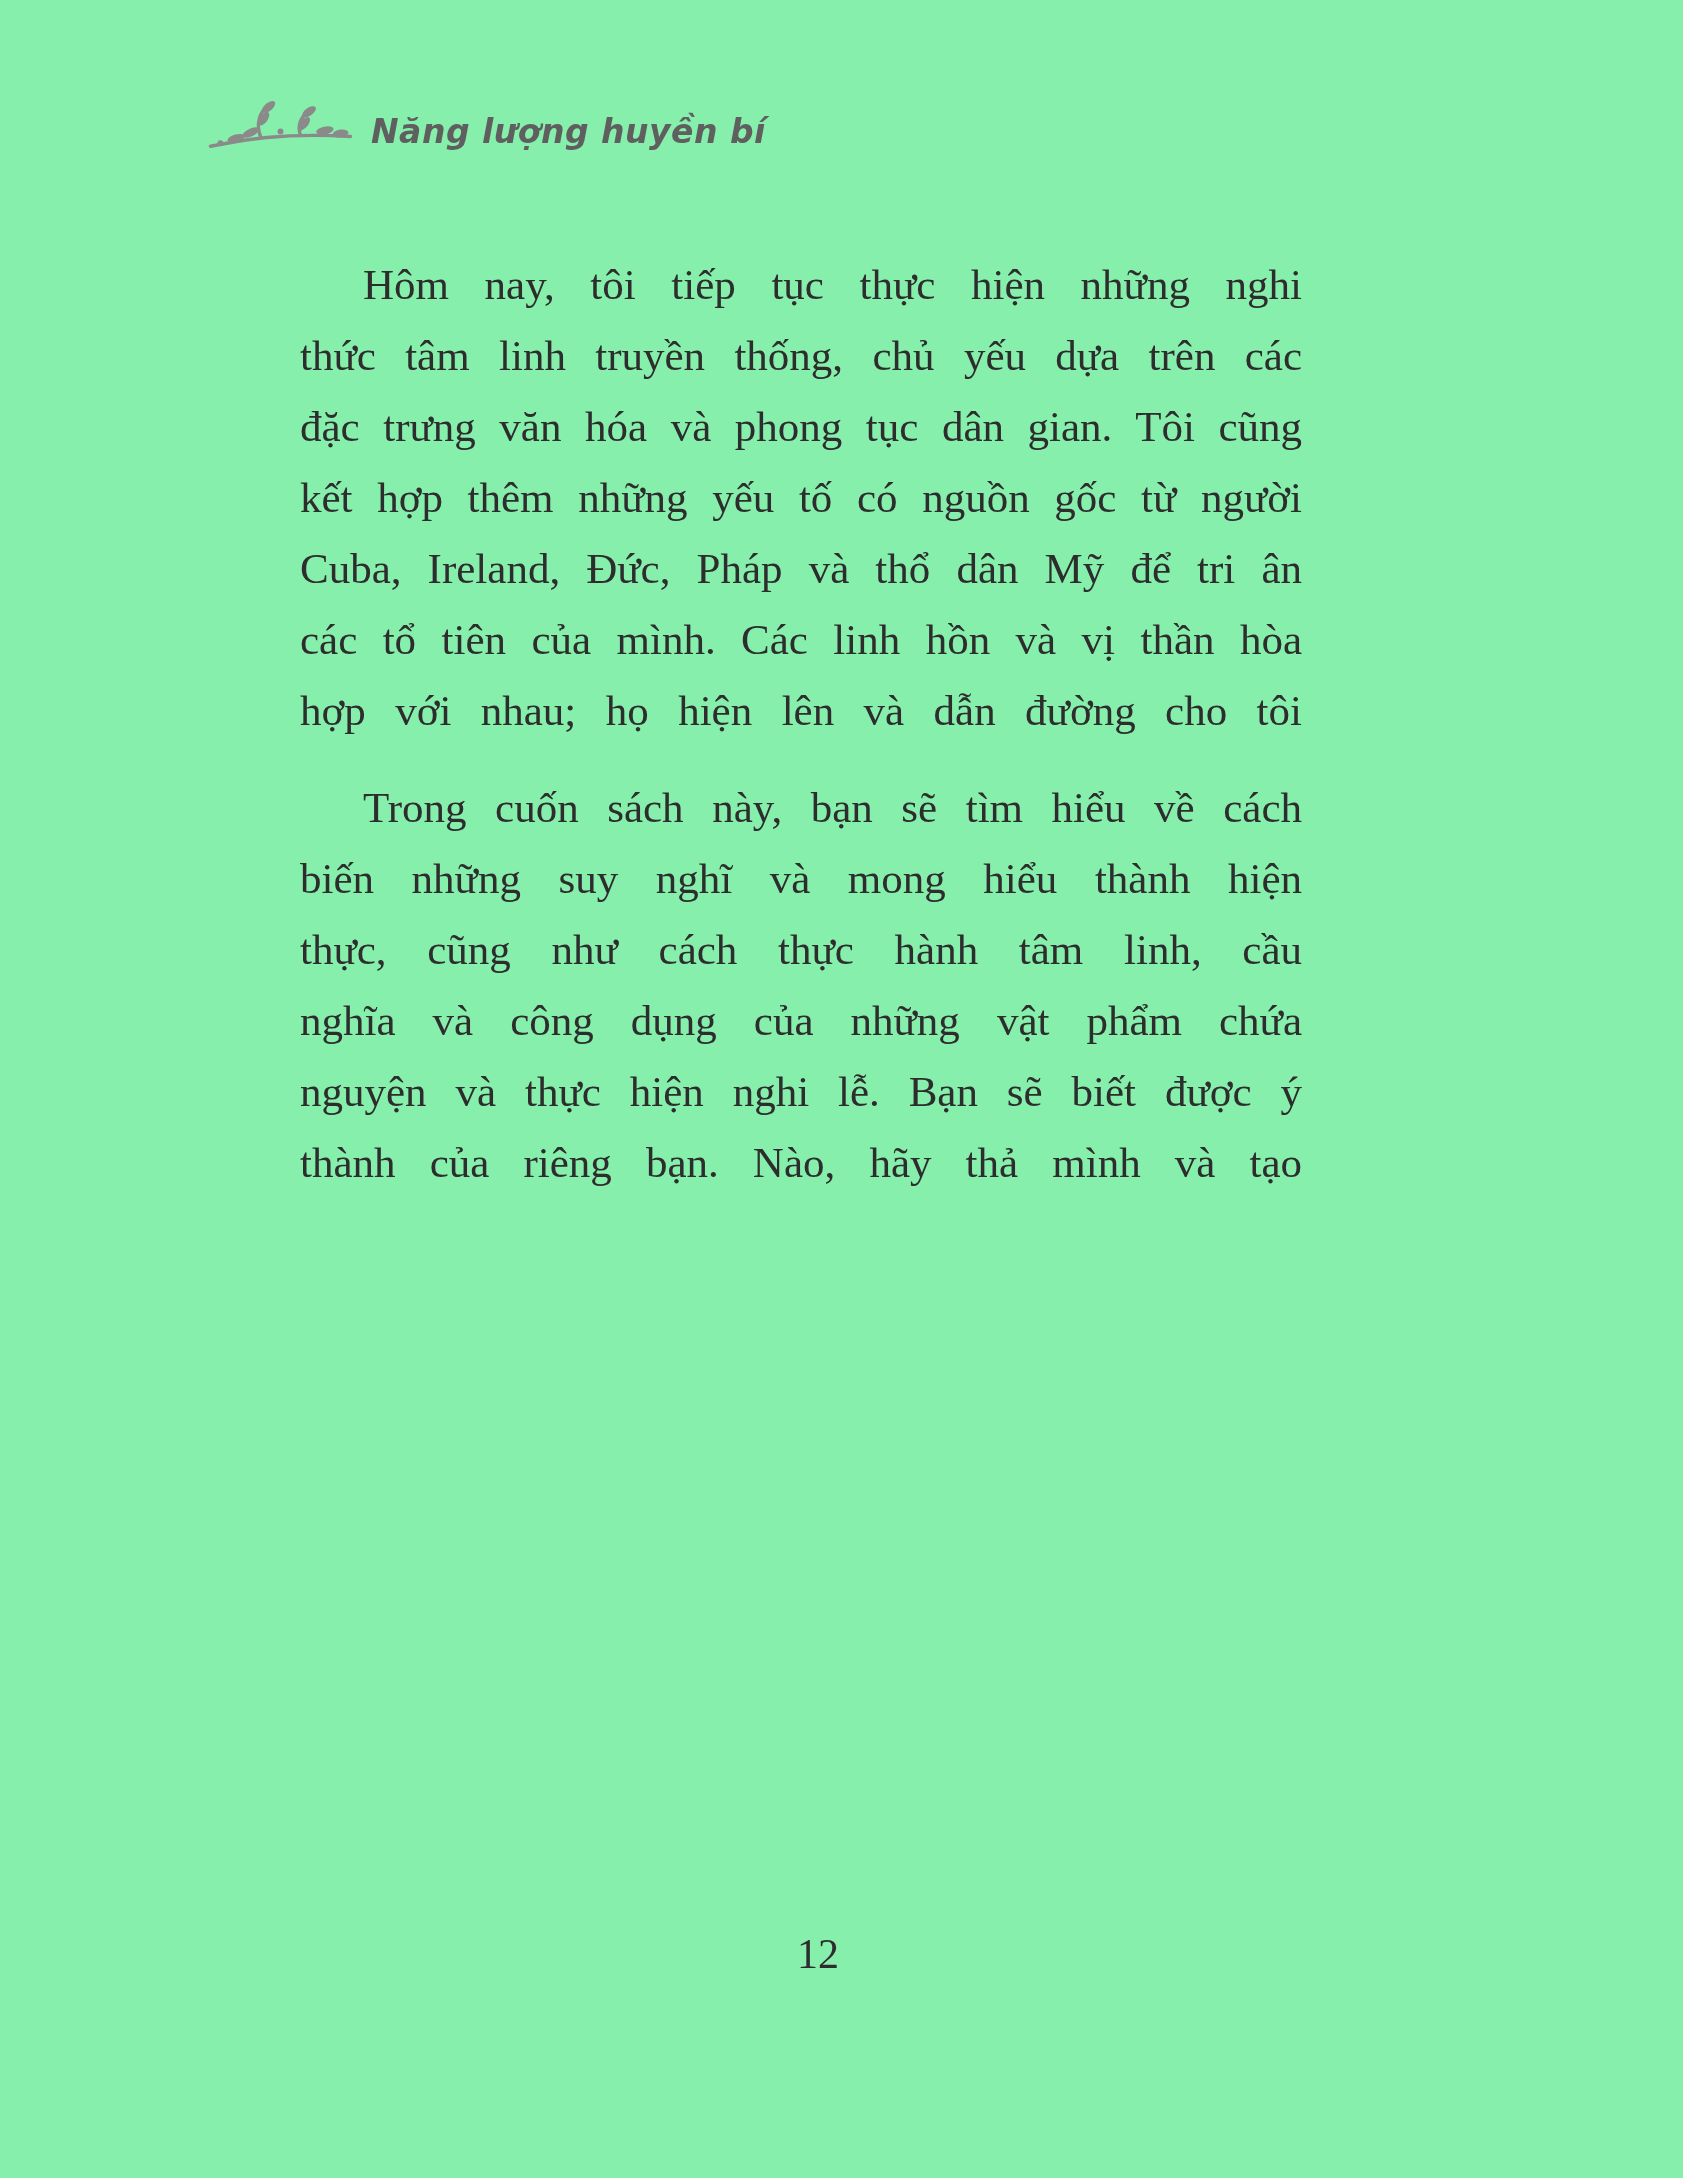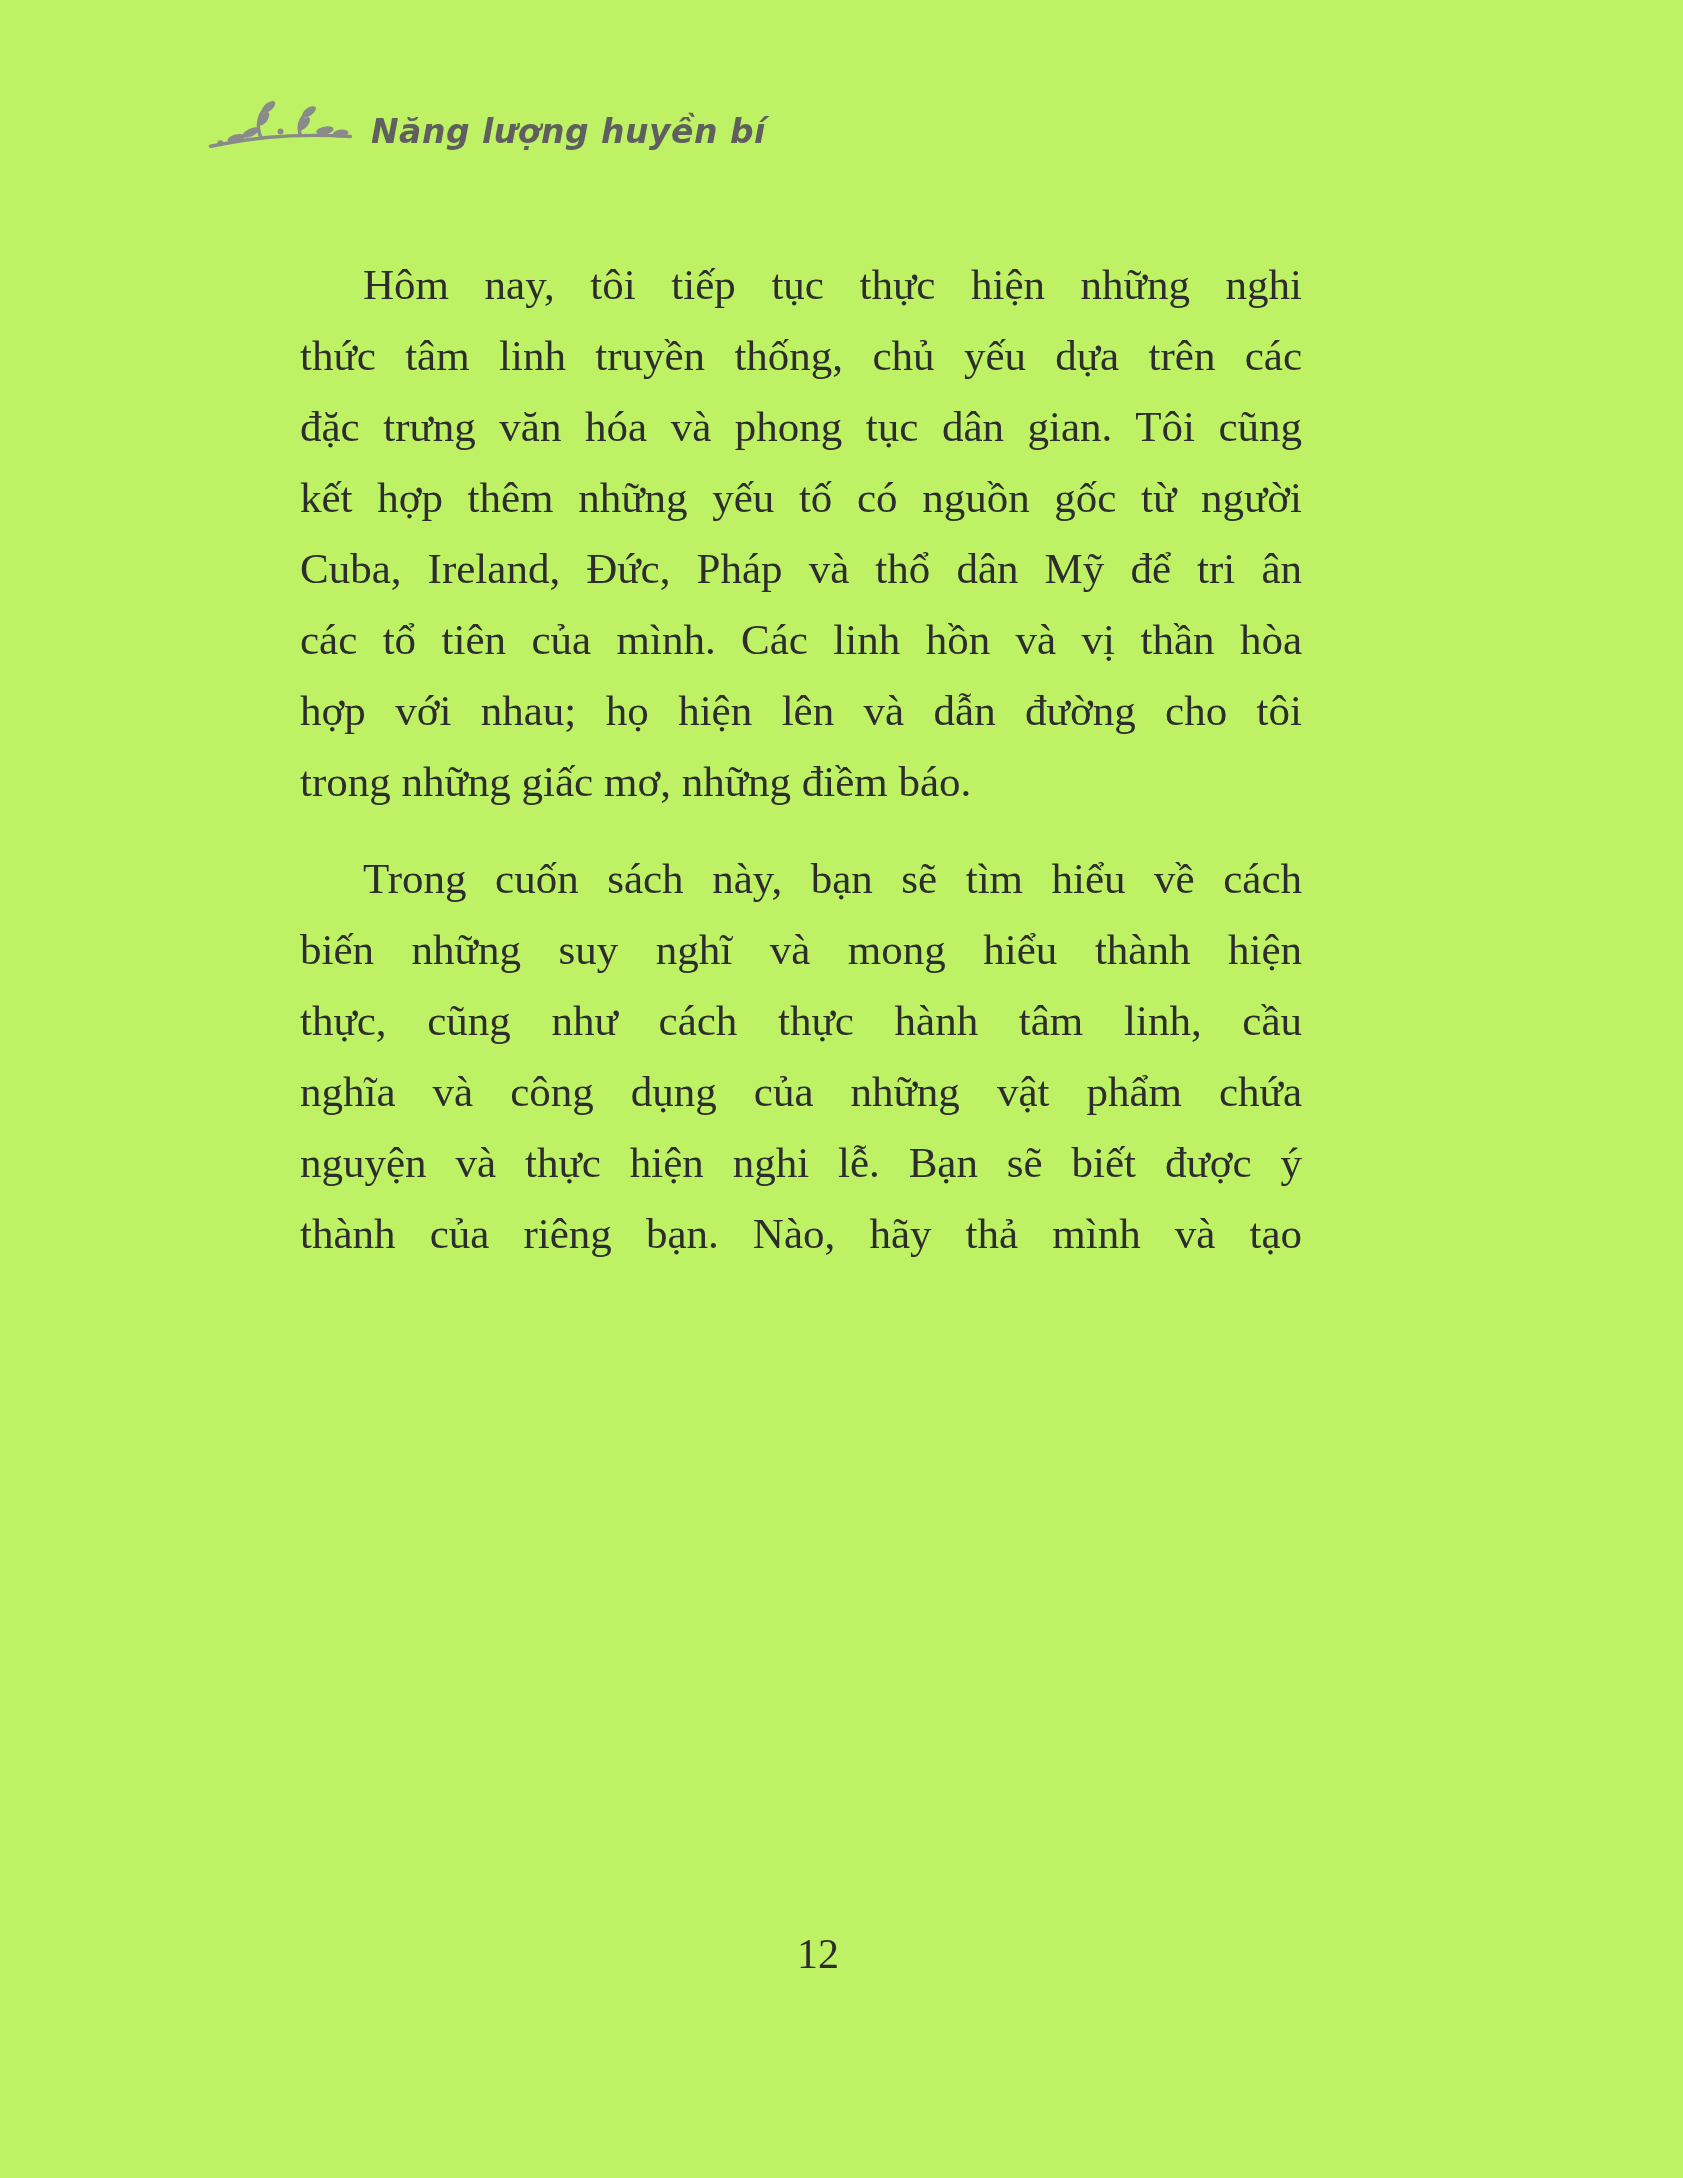--- a/index.html
+++ b/index.html
@@ -4,21 +4,21 @@
 <style>
   html, body {
     margin: 0;
     padding: 0;
     background: #ffffff;
   }
   .page {
     position: relative;
     width: 1683px;
     height: 2178px;
-    background: #bef264;
+    background: #86efac;
     overflow: hidden;
     font-family: "Liberation Serif", "DejaVu Serif", serif;
   }
   
   .page-header {
     position: absolute;
     top: 97px;
     left: 206px;
     display: flex;
     align-items: center;
@@ -107,21 +107,20 @@
 
   <main class="body-text" id="paragraphs">
       <div class="paragraph">
         <div class="line first">Hôm nay, tôi tiếp tục thực hiện những nghi</div>
         <div class="line">thức tâm linh truyền thống, chủ yếu dựa trên các</div>
         <div class="line">đặc trưng văn hóa và phong tục dân gian. Tôi cũng</div>
         <div class="line">kết hợp thêm những yếu tố có nguồn gốc từ người</div>
         <div class="line">Cuba, Ireland, Đức, Pháp và thổ dân Mỹ để tri ân</div>
         <div class="line">các tổ tiên của mình. Các linh hồn và vị thần hòa</div>
         <div class="line">hợp với nhau; họ hiện lên và dẫn đường cho tôi</div>
-        <div class="line last">trong những giấc mơ, những điềm báo.</div>
       </div>
       <div class="paragraph">
         <div class="line first">Trong cuốn sách này, bạn sẽ tìm hiểu về cách</div>
         <div class="line">biến những suy nghĩ và mong hiểu thành hiện</div>
         <div class="line">thực, cũng như cách thực hành tâm linh, cầu</div>
         <div class="line">nghĩa và công dụng của những vật phẩm chứa</div>
         <div class="line">nguyện và thực hiện nghi lễ. Bạn sẽ biết được ý</div>
         <div class="line">thành của riêng bạn. Nào, hãy thả mình và tạo</div>
       </div>
     </main>

